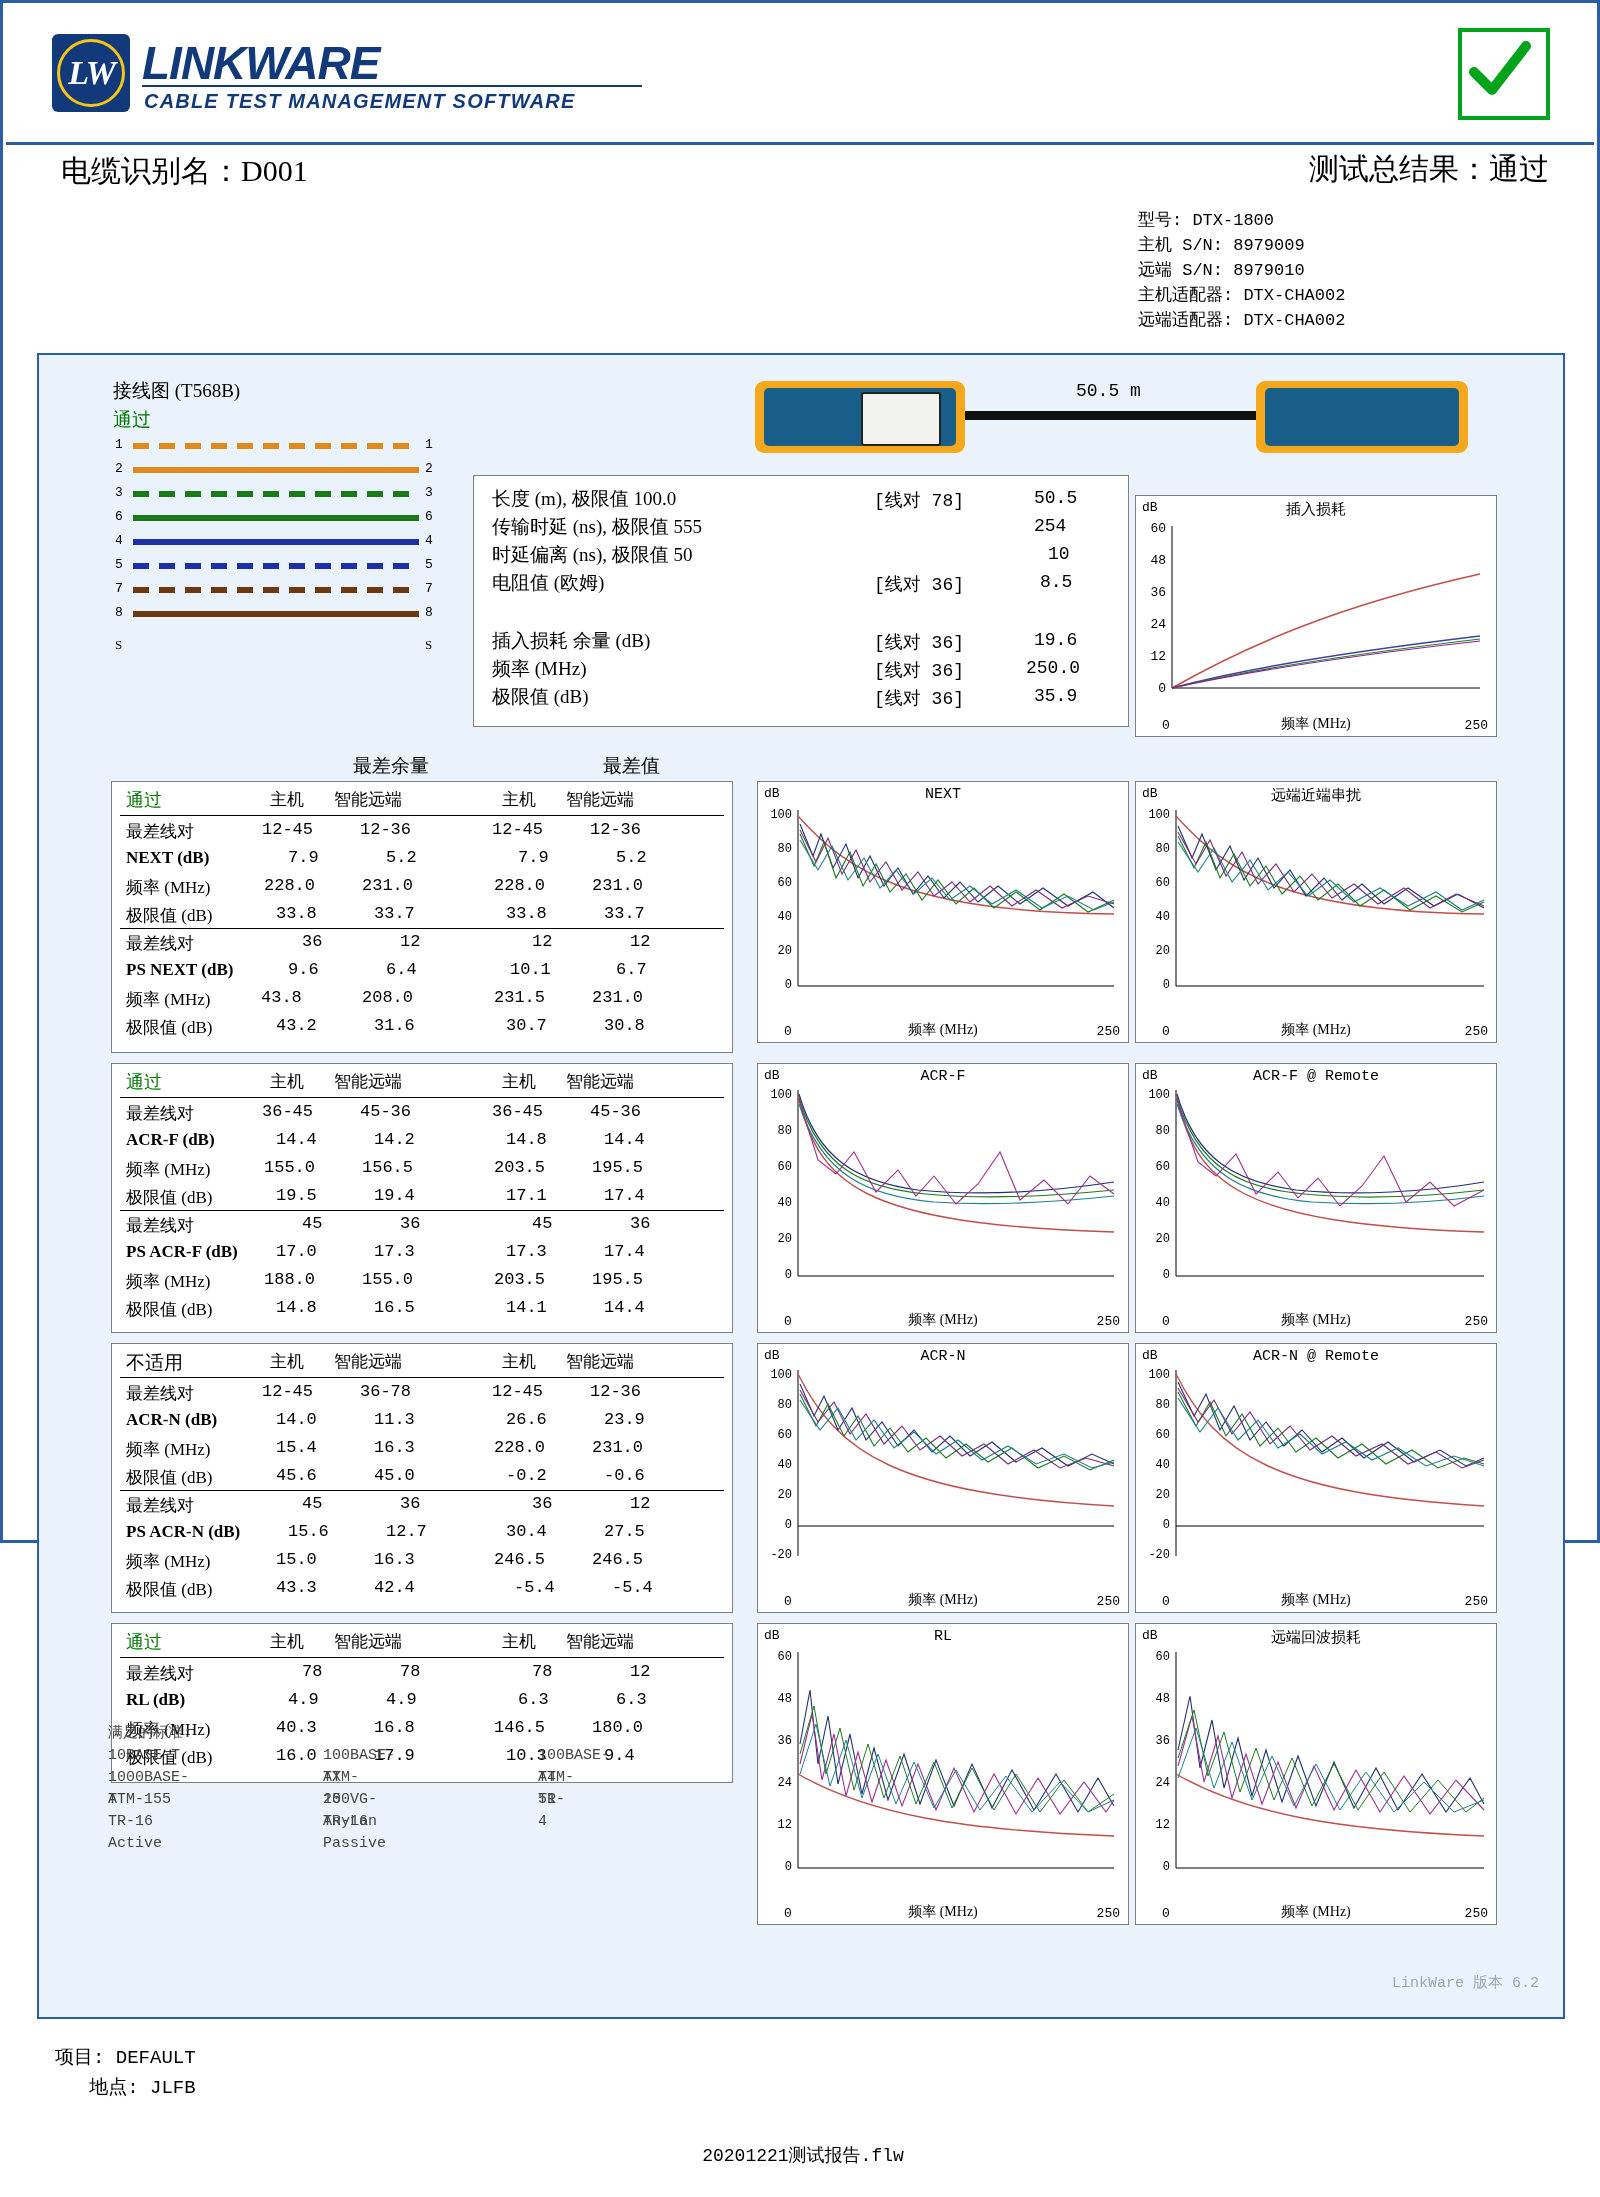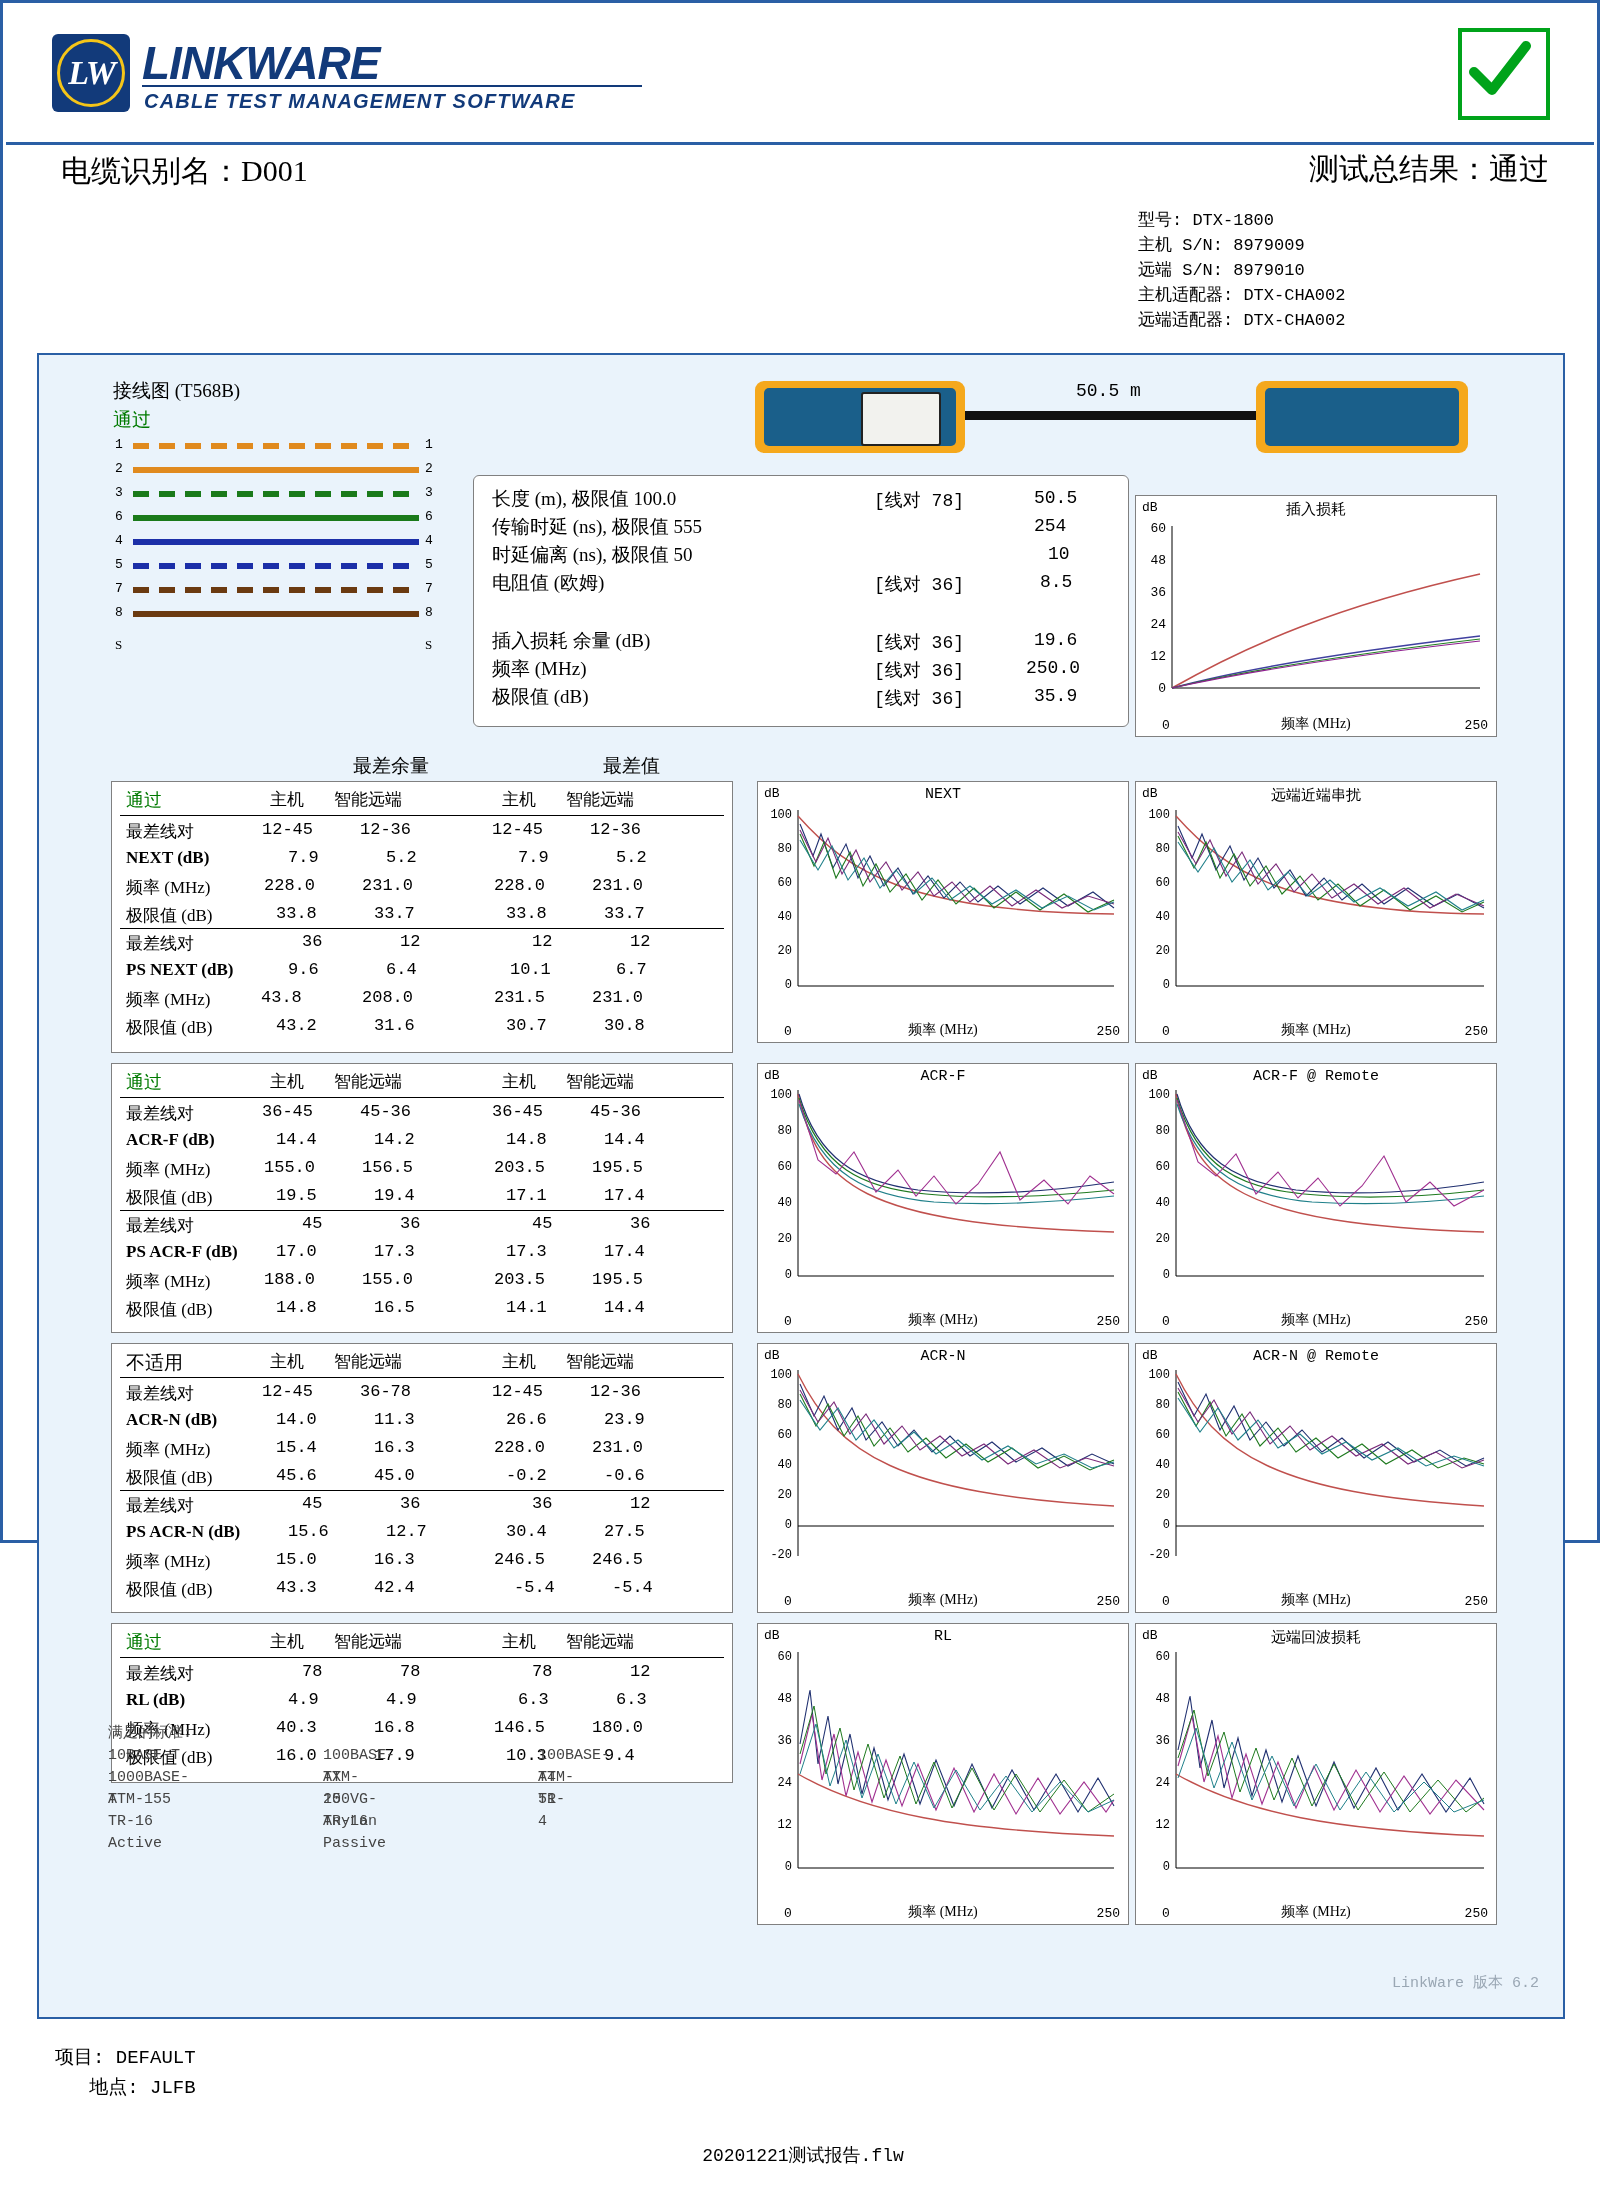--- a/index.html
+++ b/index.html
@@ -75,21 +75,21 @@
   .tester{position:absolute;border-radius:9px;}
   .t1{left:752px;top:378px;width:210px;height:72px;background:#f5a81c;}
   .t1 .body{position:absolute;left:9px;top:7px;width:192px;height:58px;background:#1a5f8a;border-radius:5px;}
   .t1 .scr{position:absolute;left:106px;top:11px;width:76px;height:50px;background:#f2f2ee;border:2px solid #222;border-radius:3px;}
   .t2{left:1253px;top:378px;width:212px;height:72px;background:#f5a81c;}
   .t2 .body{position:absolute;left:9px;top:7px;width:194px;height:58px;background:#1a5f8a;border-radius:5px;}
   .cable{position:absolute;left:962px;top:408px;width:291px;height:9px;background:#111;}
   .len{position:absolute;left:1073px;top:378px;font-size:18px;font-family:"Liberation Mono",monospace;}
 
   
-  .sumbox{left:470px;top:472px;width:654px;height:250px;border-radius:6px;}
+  .sumbox{left:470px;top:472px;width:654px;height:250px;}
   .sumline{position:absolute;font-size:19px;font-family:"Liberation Serif",serif;white-space:nowrap;}
   .mono{font-family:"Liberation Mono",monospace;font-size:18px;}
 
   
   .chart{position:absolute;border:1px solid #808080;background:#fff;}
   .chart .ctitle{position:absolute;top:4px;width:100%;text-align:center;font-size:15px;font-family:"Liberation Mono",monospace;}
   .chart .cdb{position:absolute;left:6px;top:4px;font-size:13px;font-family:"Liberation Mono",monospace;}
   .chart .cxlab{position:absolute;bottom:3px;width:100%;text-align:center;font-size:14px;}
   .chart .cx0{position:absolute;bottom:3px;left:26px;font-size:13px;font-family:"Liberation Mono",monospace;}
   .chart .cx1{position:absolute;bottom:3px;right:8px;font-size:13px;font-family:"Liberation Mono",monospace;}

